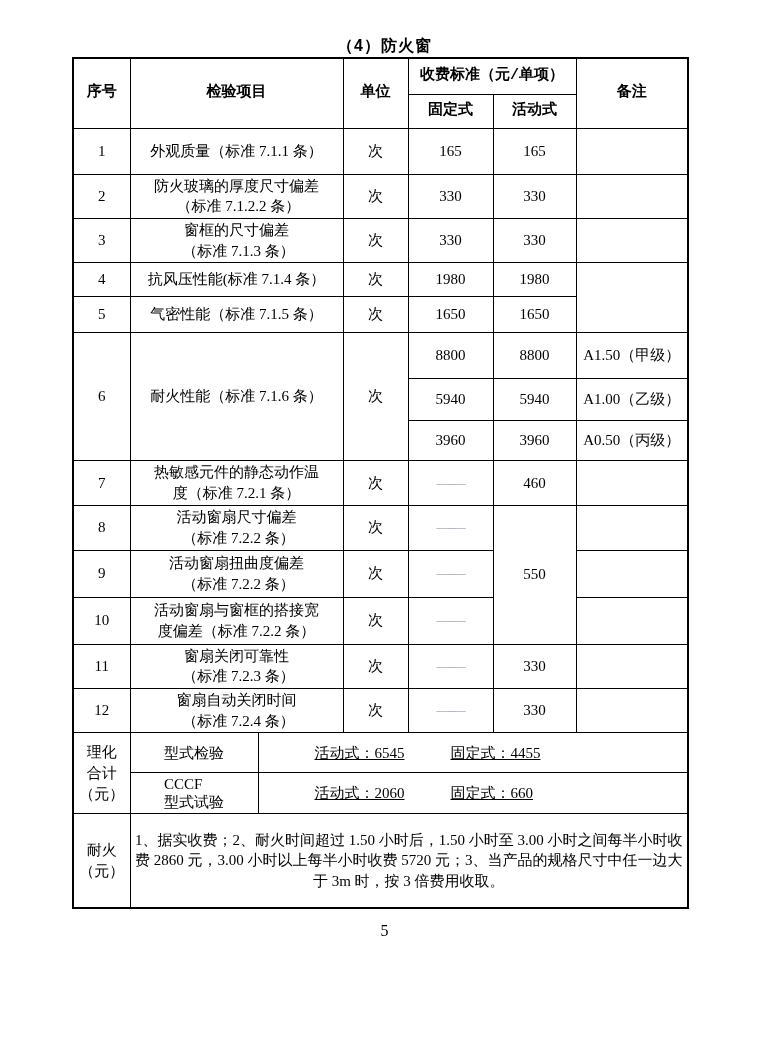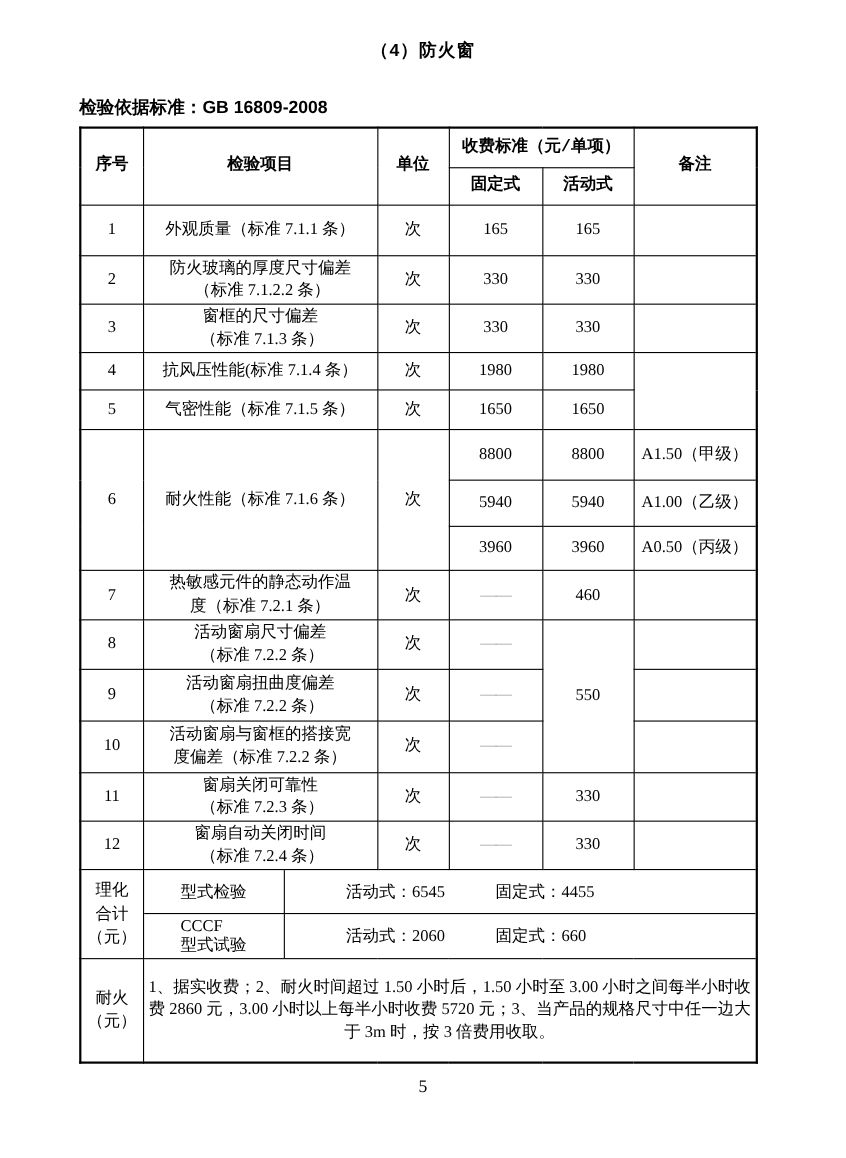--- a/index.html
+++ b/index.html
@@ -83,20 +83,21 @@
     line-height: 1.25;
     font-size: 15px;
   }
   .sg-vals {
     border-bottom: 1px solid #000;
     height: 40px;
     display: flex;
     align-items: center;
     padding-left: 10px;
     font-size: 15px;
+    text-decoration: underline;
   }
   .sg-vals .val-a { display: inline-block; width: 182px; }
   .sum-grid > div:nth-last-child(-n+2) { border-bottom: none; }
 
   .note {
     text-align: left;
     padding: 6px 10px 6px 8px;
     line-height: 1.72;
     font-size: 15px;
     margin-left: 10px;
@@ -108,21 +109,20 @@
     font-size: 16px;
   }
 </style>
 </head>
 <body>
 
 <div class="sheet">
 
   <h1 class="doc-title">（4）防火窗</h1>
 
-  <div class="standard-line">检验依据标准：GB 16809-2008</div>
 
   <table class="fee">
     <colgroup>
       <col style="width:57px">
       <col style="width:213px">
       <col style="width:65px">
       <col style="width:85px">
       <col style="width:83px">
       <col style="width:112px">
     </colgroup>

